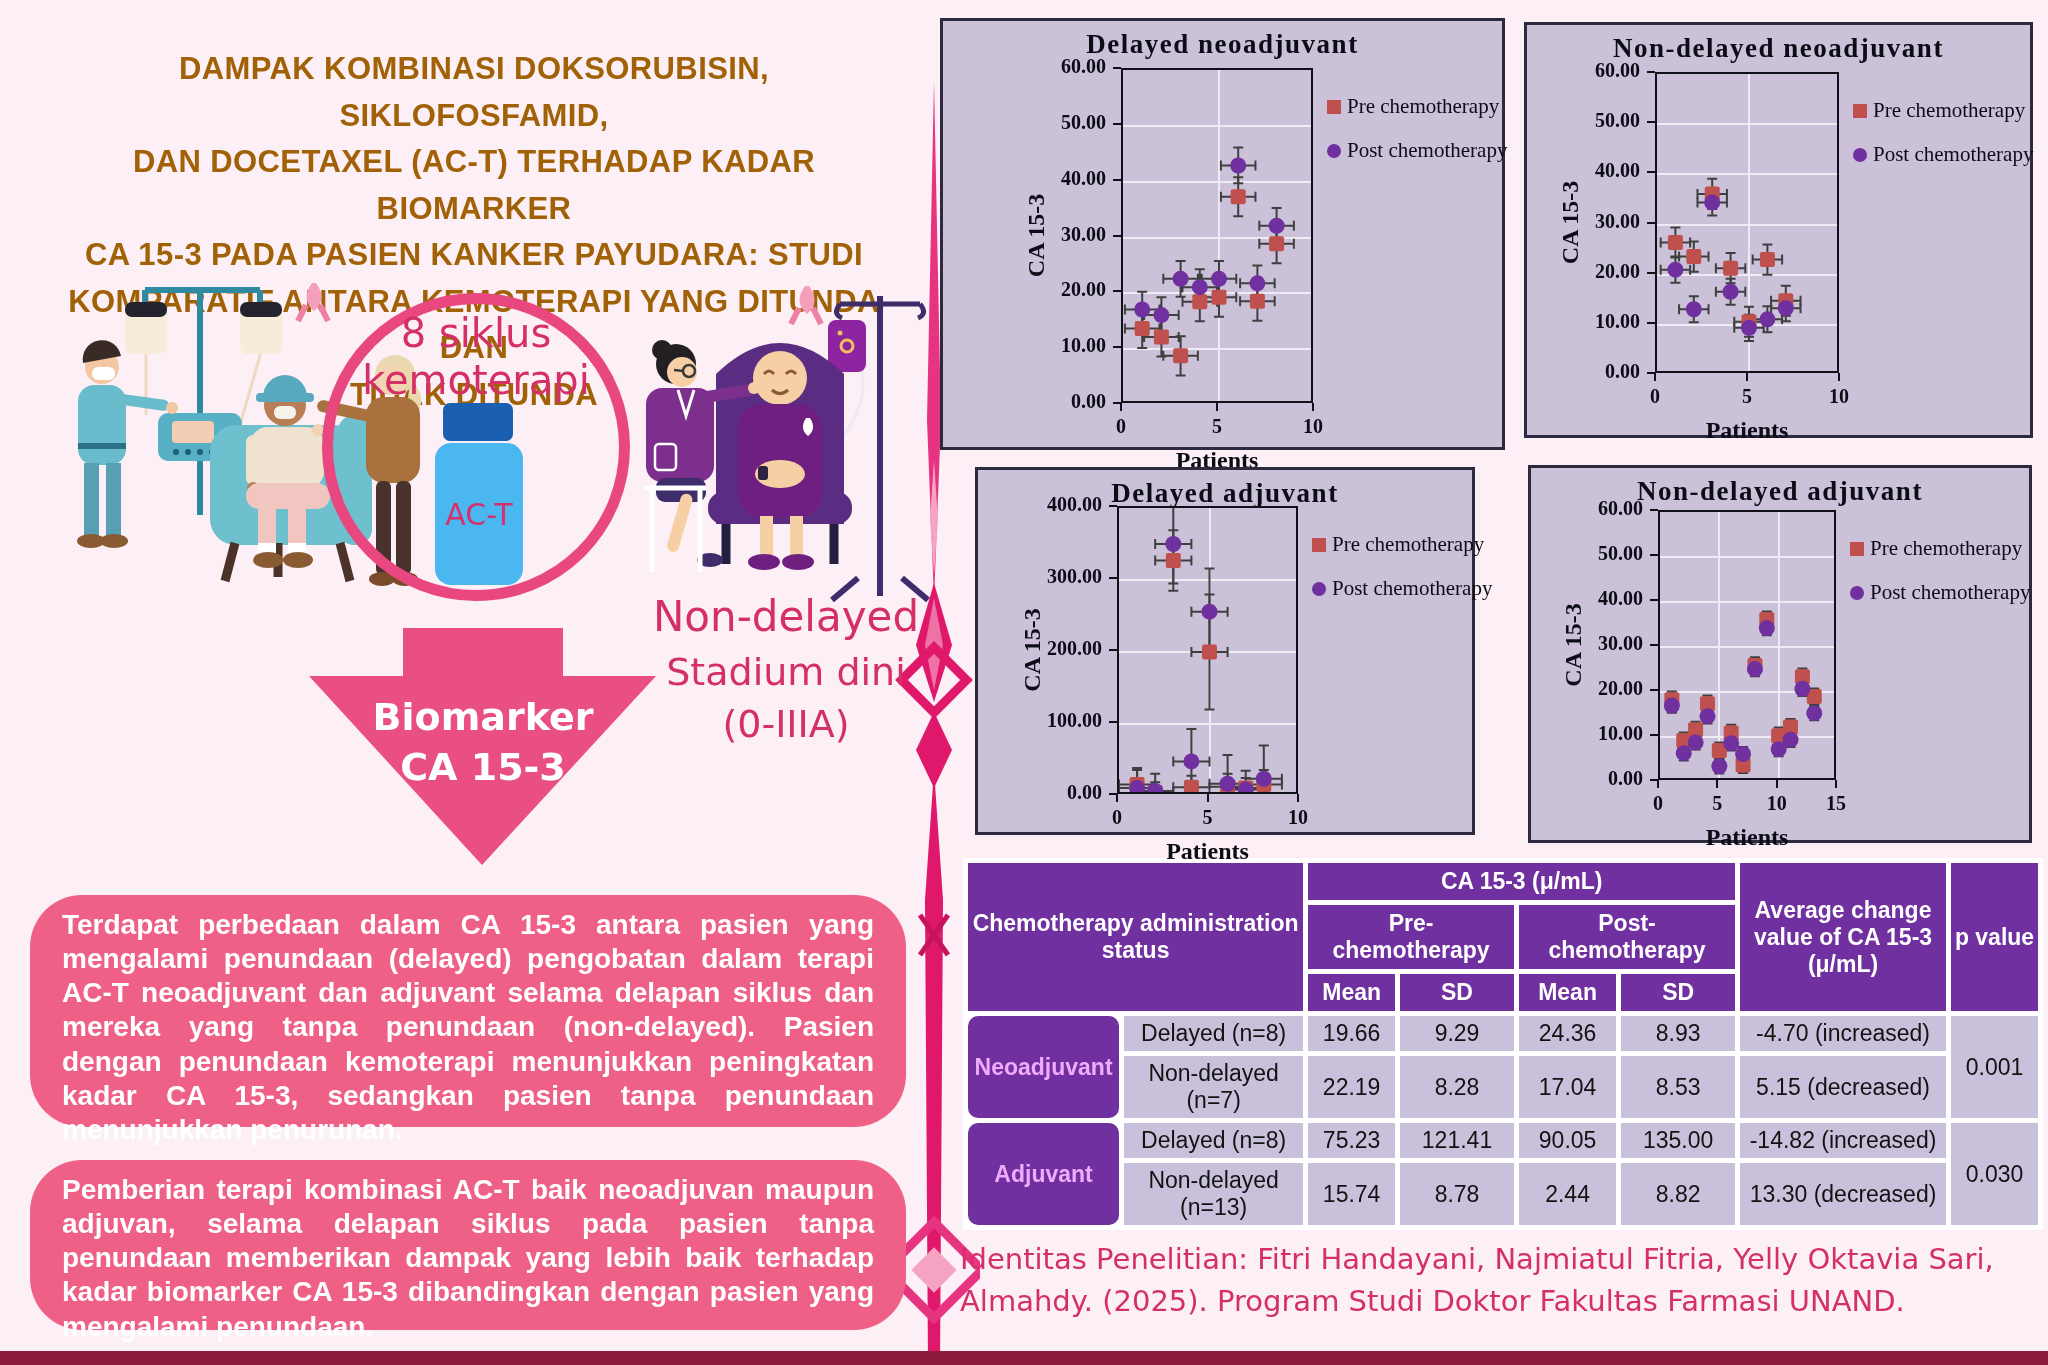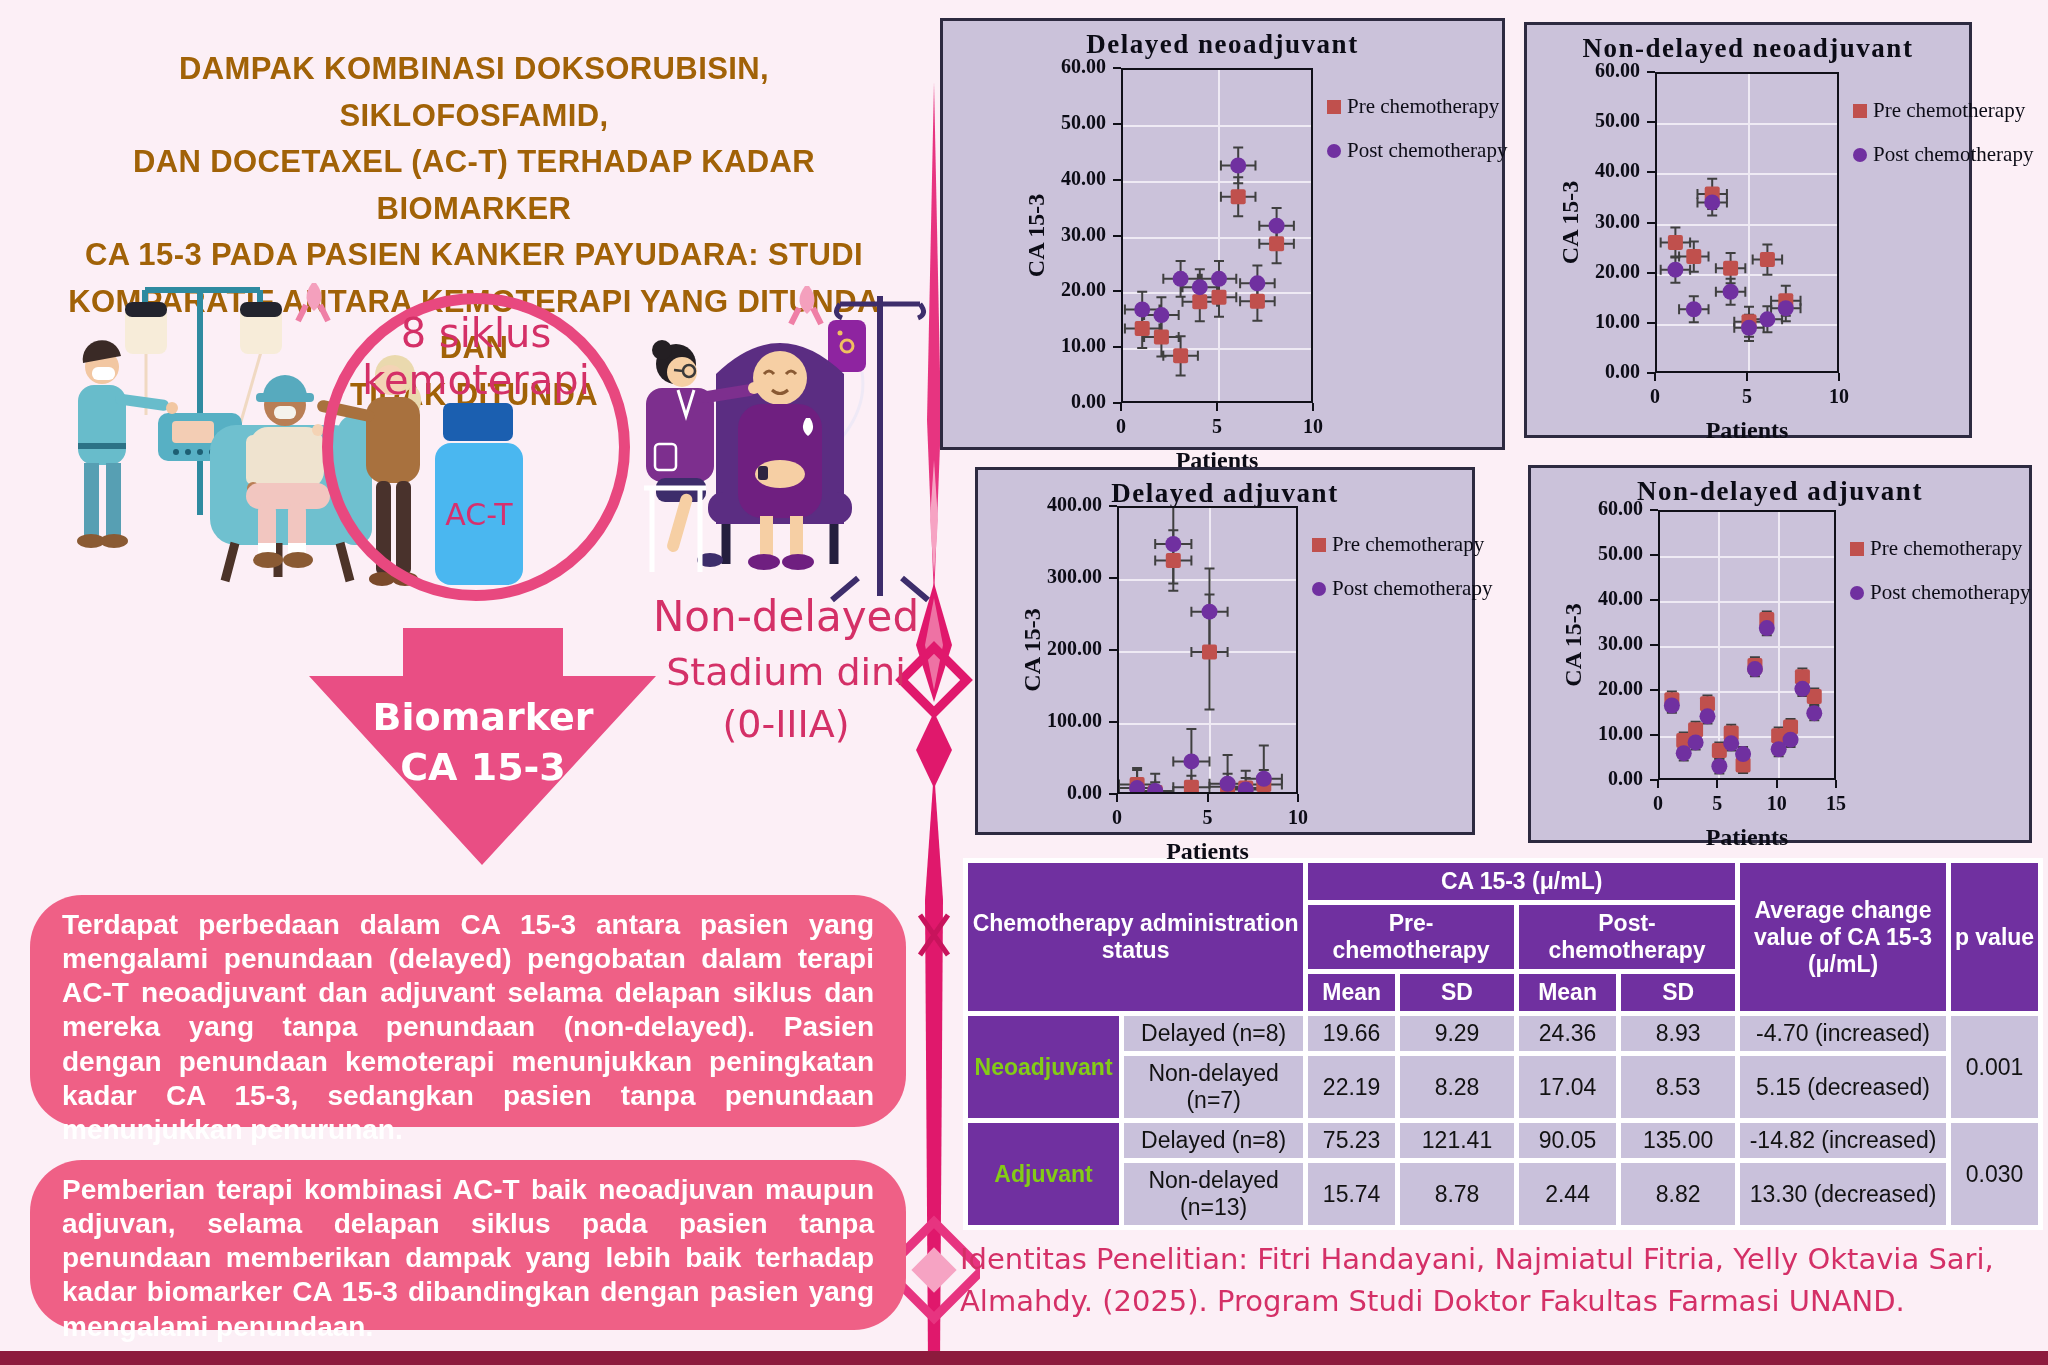--- a/index.html
+++ b/index.html
@@ -37,21 +37,21 @@
   .legend-item{position:absolute;white-space:nowrap;font-family:"Liberation Serif",serif;
     font-size:21px;color:#0c0c16;}
   .legend-swatch{display:inline-block;width:14px;height:14px;margin-right:6px;vertical-align:-1px;}
   
   #results-table{position:absolute;left:963px;top:858px;width:1080px;border-collapse:separate;
     border-spacing:5px;background:#ffffff;table-layout:fixed;}
   #results-table th{background:#7030a0;color:#fff;font-weight:700;font-size:23px;
     padding:5px 3px;text-align:center;vertical-align:middle;}
   #results-table td{background:#c9c1db;color:#121212;font-size:23px;font-weight:500;
     text-align:center;vertical-align:middle;padding:4px 3px;}
-  #results-table td.group{background:#7030a0;color:#84cc16;font-weight:700;}
+  #results-table td.group{background:#7030a0;color:#f0abfc;font-weight:700;border-radius:10px;}
   .footnote{left:966px;top:1172px;font-size:26px;font-weight:500;}
   .identity{left:960px;top:1238px;width:1086px;font-size:29px;line-height:1.45;font-weight:500;}
   .bottom-bar{left:0;top:1351px;width:2048px;height:14px;background:#8d1b3d;}
 </style>
 </head>
 <body>
 
 <div id="root">
 
   <svg class="abs" style="left:890px;top:0;width:90px;height:1365px;" viewBox="0 0 90 1365">
@@ -345,21 +345,21 @@
       <div class="xtick-label" style="position: absolute; left: 148px; top: 394px; width: 60px;">0</div>
       <div class="xtick" style="position: absolute; left: 273px; top: 382px;"></div>
       <div class="xtick-label" style="position: absolute; left: 244px; top: 394px; width: 60px;">5</div>
       <div class="xtick" style="position: absolute; left: 369px; top: 382px;"></div>
       <div class="xtick-label" style="position: absolute; left: 340px; top: 394px; width: 60px;">10</div>
       <div class="axis-label" style="width: 335px; transform: rotate(-90deg); transform-origin: left top; position: absolute; left: 80px; top: 382px;">CA 15-3</div>
       <div class="axis-label" style="position: absolute; left: 184px; top: 426px; width: 180px;">Patients</div>
       <div class="legend-item" style="position: absolute; left: 384px; top: 73px;"><span class="legend-swatch" style="background: rgb(192, 80, 77);"></span><span>Pre chemotherapy</span></div>
       <div class="legend-item" style="position: absolute; left: 384px; top: 117px;"><span class="legend-swatch" style="background: rgb(112, 48, 160); border-radius: 50%;"></span><span>Post chemotherapy</span></div>
     </div>
-    <div class="panel" style="position: absolute; left: 1524px; top: 22px; width: 448px; height: 416px;">
+    <div class="panel" style="position: absolute; left: 1524px; top: 22px; width: 509px; height: 416px;">
       <div class="chart-title">Non-delayed neoadjuvant</div>
       <div class="plot" style="position: absolute; left: 128px; top: 47px; width: 184px; height: 301px;">
         <div class="gridh" style="top: 249.833px;"></div>
         <div class="gridh" style="top: 199.667px;"></div>
         <div class="gridh" style="top: 149.5px;"></div>
         <div class="gridh" style="top: 99.3333px;"></div>
         <div class="gridh" style="top: 49.1667px;"></div>
         <div class="gridv" style="left: 91px;"></div>
         <svg width="180" height="297" style="position: absolute; left: 0px; top: 0px;">
           <path d="M18.400000000000002 153.51 L18.400000000000002 183.61 M13.400000000000002 153.51 L23.400000000000002 153.51 M13.400000000000002 183.61 L23.400000000000002 183.61 M3.6800000000000015 168.56 L33.120000000000005 168.56 M3.6800000000000015 163.56 L3.6800000000000015 173.56 M33.120000000000005 163.56 L33.120000000000005 173.56 M36.800000000000004 167.55666666666664 L36.800000000000004 197.65666666666667 M31.800000000000004 167.55666666666664 L41.800000000000004 167.55666666666664 M31.800000000000004 197.65666666666667 L41.800000000000004 197.65666666666667 M22.080000000000005 182.60666666666665 L51.52 182.60666666666665 M22.080000000000005 177.60666666666665 L22.080000000000005 187.60666666666665 M51.52 177.60666666666665 L51.52 187.60666666666665 M55.199999999999996 104.84833333333334 L55.199999999999996 134.94833333333335 M50.199999999999996 104.84833333333334 L60.199999999999996 104.84833333333334 M50.199999999999996 134.94833333333335 L60.199999999999996 134.94833333333335 M40.48 119.89833333333334 L69.92 119.89833333333334 M40.48 114.89833333333334 L40.48 124.89833333333334 M69.92 114.89833333333334 L69.92 124.89833333333334 M73.60000000000001 179.09499999999997 L73.60000000000001 209.195 M68.60000000000001 179.09499999999997 L78.60000000000001 179.09499999999997 M68.60000000000001 209.195 L78.60000000000001 209.195 M58.88000000000001 194.14499999999998 L88.32000000000001 194.14499999999998 M58.88000000000001 189.14499999999998 L58.88000000000001 199.14499999999998 M88.32000000000001 189.14499999999998 L88.32000000000001 199.14499999999998 M92 232.7733333333333 L92 262.87333333333333 M87 232.7733333333333 L97 232.7733333333333 M87 262.87333333333333 L97 262.87333333333333 M77.28 247.82333333333332 L106.72 247.82333333333332 M77.28 242.82333333333332 L77.28 252.82333333333332 M106.72 242.82333333333332 L106.72 252.82333333333332 M110.39999999999999 170.56666666666666 L110.39999999999999 200.66666666666669 M105.39999999999999 170.56666666666666 L115.39999999999999 170.56666666666666 M105.39999999999999 200.66666666666669 L115.39999999999999 200.66666666666669 M95.67999999999999 185.61666666666667 L125.11999999999999 185.61666666666667 M95.67999999999999 180.61666666666667 L95.67999999999999 190.61666666666667 M125.11999999999999 180.61666666666667 L125.11999999999999 190.61666666666667 M128.79999999999998 211.70333333333332 L128.79999999999998 241.80333333333334 M123.79999999999998 211.70333333333332 L133.79999999999998 211.70333333333332 M123.79999999999998 241.80333333333334 L133.79999999999998 241.80333333333334 M114.07999999999998 226.75333333333333 L143.51999999999998 226.75333333333333 M114.07999999999998 221.75333333333333 L114.07999999999998 231.75333333333333 M143.51999999999998 221.75333333333333 L143.51999999999998 231.75333333333333 " stroke="#3f3f3f" stroke-width="2" fill="none"></path>

